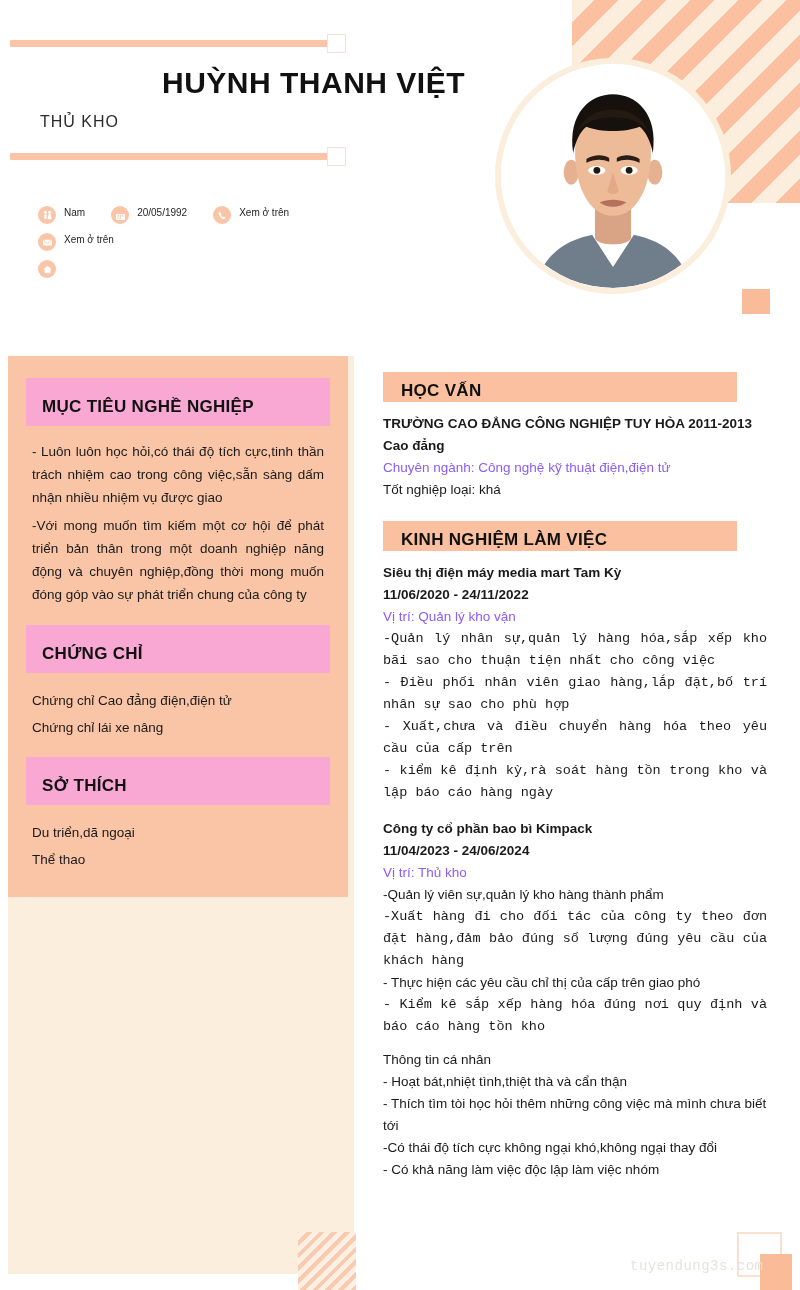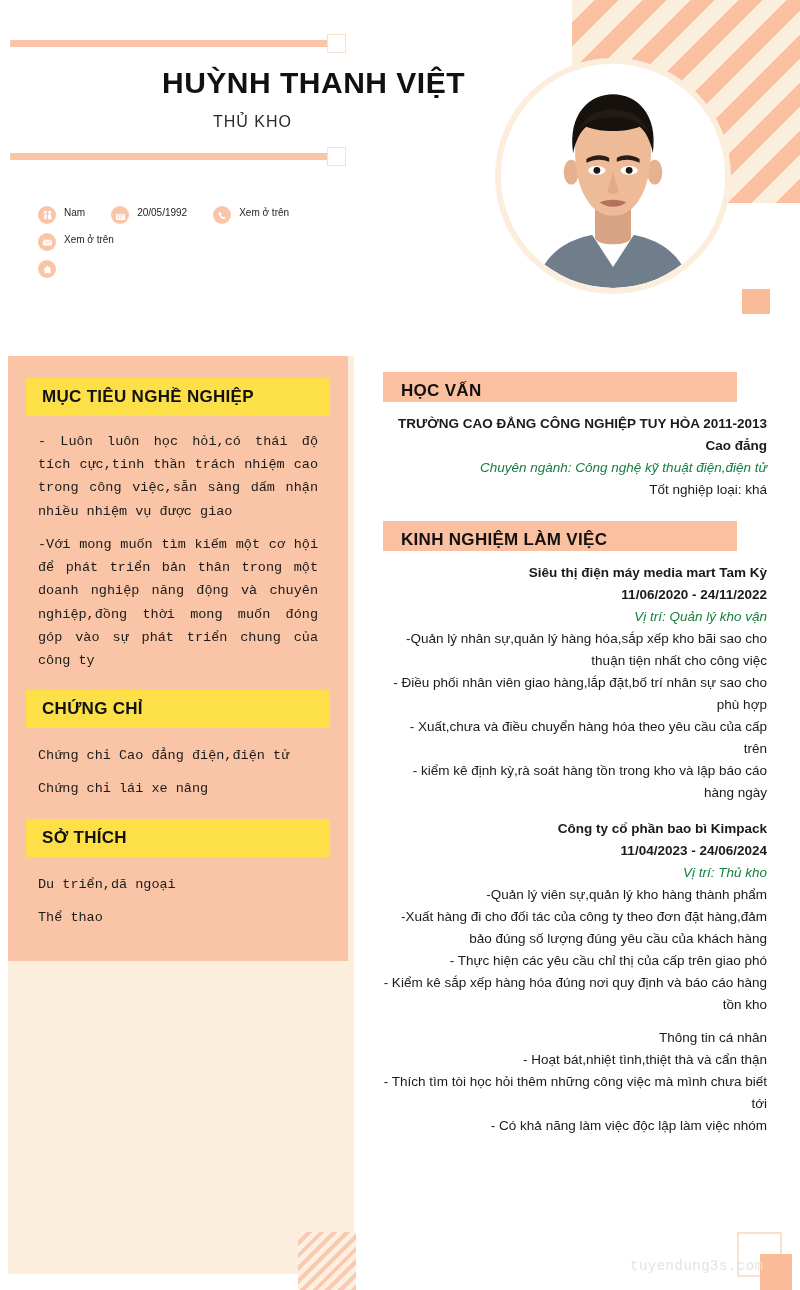--- a/index.html
+++ b/index.html
@@ -110,21 +110,21 @@
     font-weight: bold;
     letter-spacing: 0.5px;
     color: #111111;
     line-height: 1.12;
   }
   .job-title {
     position: absolute;
     left: 40px;
     top: 113px;
     width: 425px;
-    text-align: center;
+    text-align: left;
     font-size: 16px;
     letter-spacing: 1px;
     color: #2b2b2b;
   }
 
   
   .photo-ring {
     position: absolute;
     left: 495px;
     top: 58px;
@@ -192,39 +192,39 @@
   }
   .sidebar-cream {
     position: absolute;
     left: 8px;
     top: 356px;
     width: 346px;
     height: 918px;
     background: #fbeedd;
   }
   .sb-head {
-    background: #fde047;
+    background: #f9a8d4;
     margin: 8px 18px 0 18px;
-    padding: 9px 0 9px 16px;
+    padding: 19px 0 9px 16px;
     font-size: 17px;
     font-weight: bold;
     letter-spacing: 0.3px;
     color: #111111;
   }
   .sb-head.first { margin-top: 22px; }
   .sb-head.next { margin-top: 18px; }
   .sb-body {
     margin: 14px 20px 0 20px;
     font-size: 13.5px;
     line-height: 1.72;
     color: #1a1a1a;
     text-align: justify;
   }
   .sb-body.plain { text-align: left; margin-top: 16px; margin-bottom: 4px;}
-  .sb-body p { margin: 10px; font-family: Liberation Mono, monospace; }
+  .sb-body p { margin: 4px; }
 
   
   .right {
     position: absolute;
     left: 383px;
     top: 372px;
     width: 384px;
   }
   .rc-head {
     background: #fac0a0;
@@ -235,24 +235,24 @@
     color: #111111;
     width: 354px;
     box-sizing: border-box;
   }
   .rc-body {
     margin-top: 11px;
     font-size: 13.5px;
     line-height: 1.63;
     color: #1a1a1a;
   }
-  .rc-body p { margin: 0; text-align: right; }
+  .rc-body p { margin: 0; }
   .rc-strong { font-weight: bold; }
-  .rc-italic { font-style: italic; color: #15803d; }
-  .rc-justify { text-align: justify; }
+  .rc-italic { color: #8b5cf6; }
+  .rc-justify { text-align: justify; font-family: Liberation Mono, monospace; }
   .blk { margin-top: 20px; }
   .blk-sm { margin-top: 14px; }
 
   .watermark {
     position: absolute;
     left: 630px;
     top: 1258px;
     font-family: "Liberation Mono", monospace;
     font-size: 14px;
     color: #e8e2dc;
@@ -412,20 +412,21 @@
       <p>-Quản lý viên sự,quản lý kho hàng thành phẩm</p>
       <p class="rc-justify">-Xuất hàng đi cho đối tác của công ty theo đơn đặt hàng,đảm bảo đúng số lượng đúng yêu cầu của khách hàng</p>
       <p>- Thực hiện các yêu cầu chỉ thị của cấp trên giao phó</p>
       <p class="rc-justify">- Kiểm kê sắp xếp  hàng hóa đúng nơi quy định và báo cáo hàng tồn kho</p>
     </div>
 
     <div class="rc-body">
       <p>Thông tin cá nhân</p>
       <p>- Hoạt bát,nhiệt tình,thiệt thà và cẩn thận</p>
       <p>- Thích tìm tòi học hỏi thêm những công việc mà mình chưa biết tới</p>
+      <p>-Có thái độ tích cực không ngại khó,không ngại thay đổi</p>
       <p>- Có khả năng làm việc độc lập làm việc nhóm</p>
     </div>
   </div>
 
   <div class="stripe-block-bottom"></div>
   <div class="sq-outline-bottom"></div>
   <div class="sq-solid-bottom"></div>
   <div class="watermark">tuyendung3s.com</div>
 
 </div>

